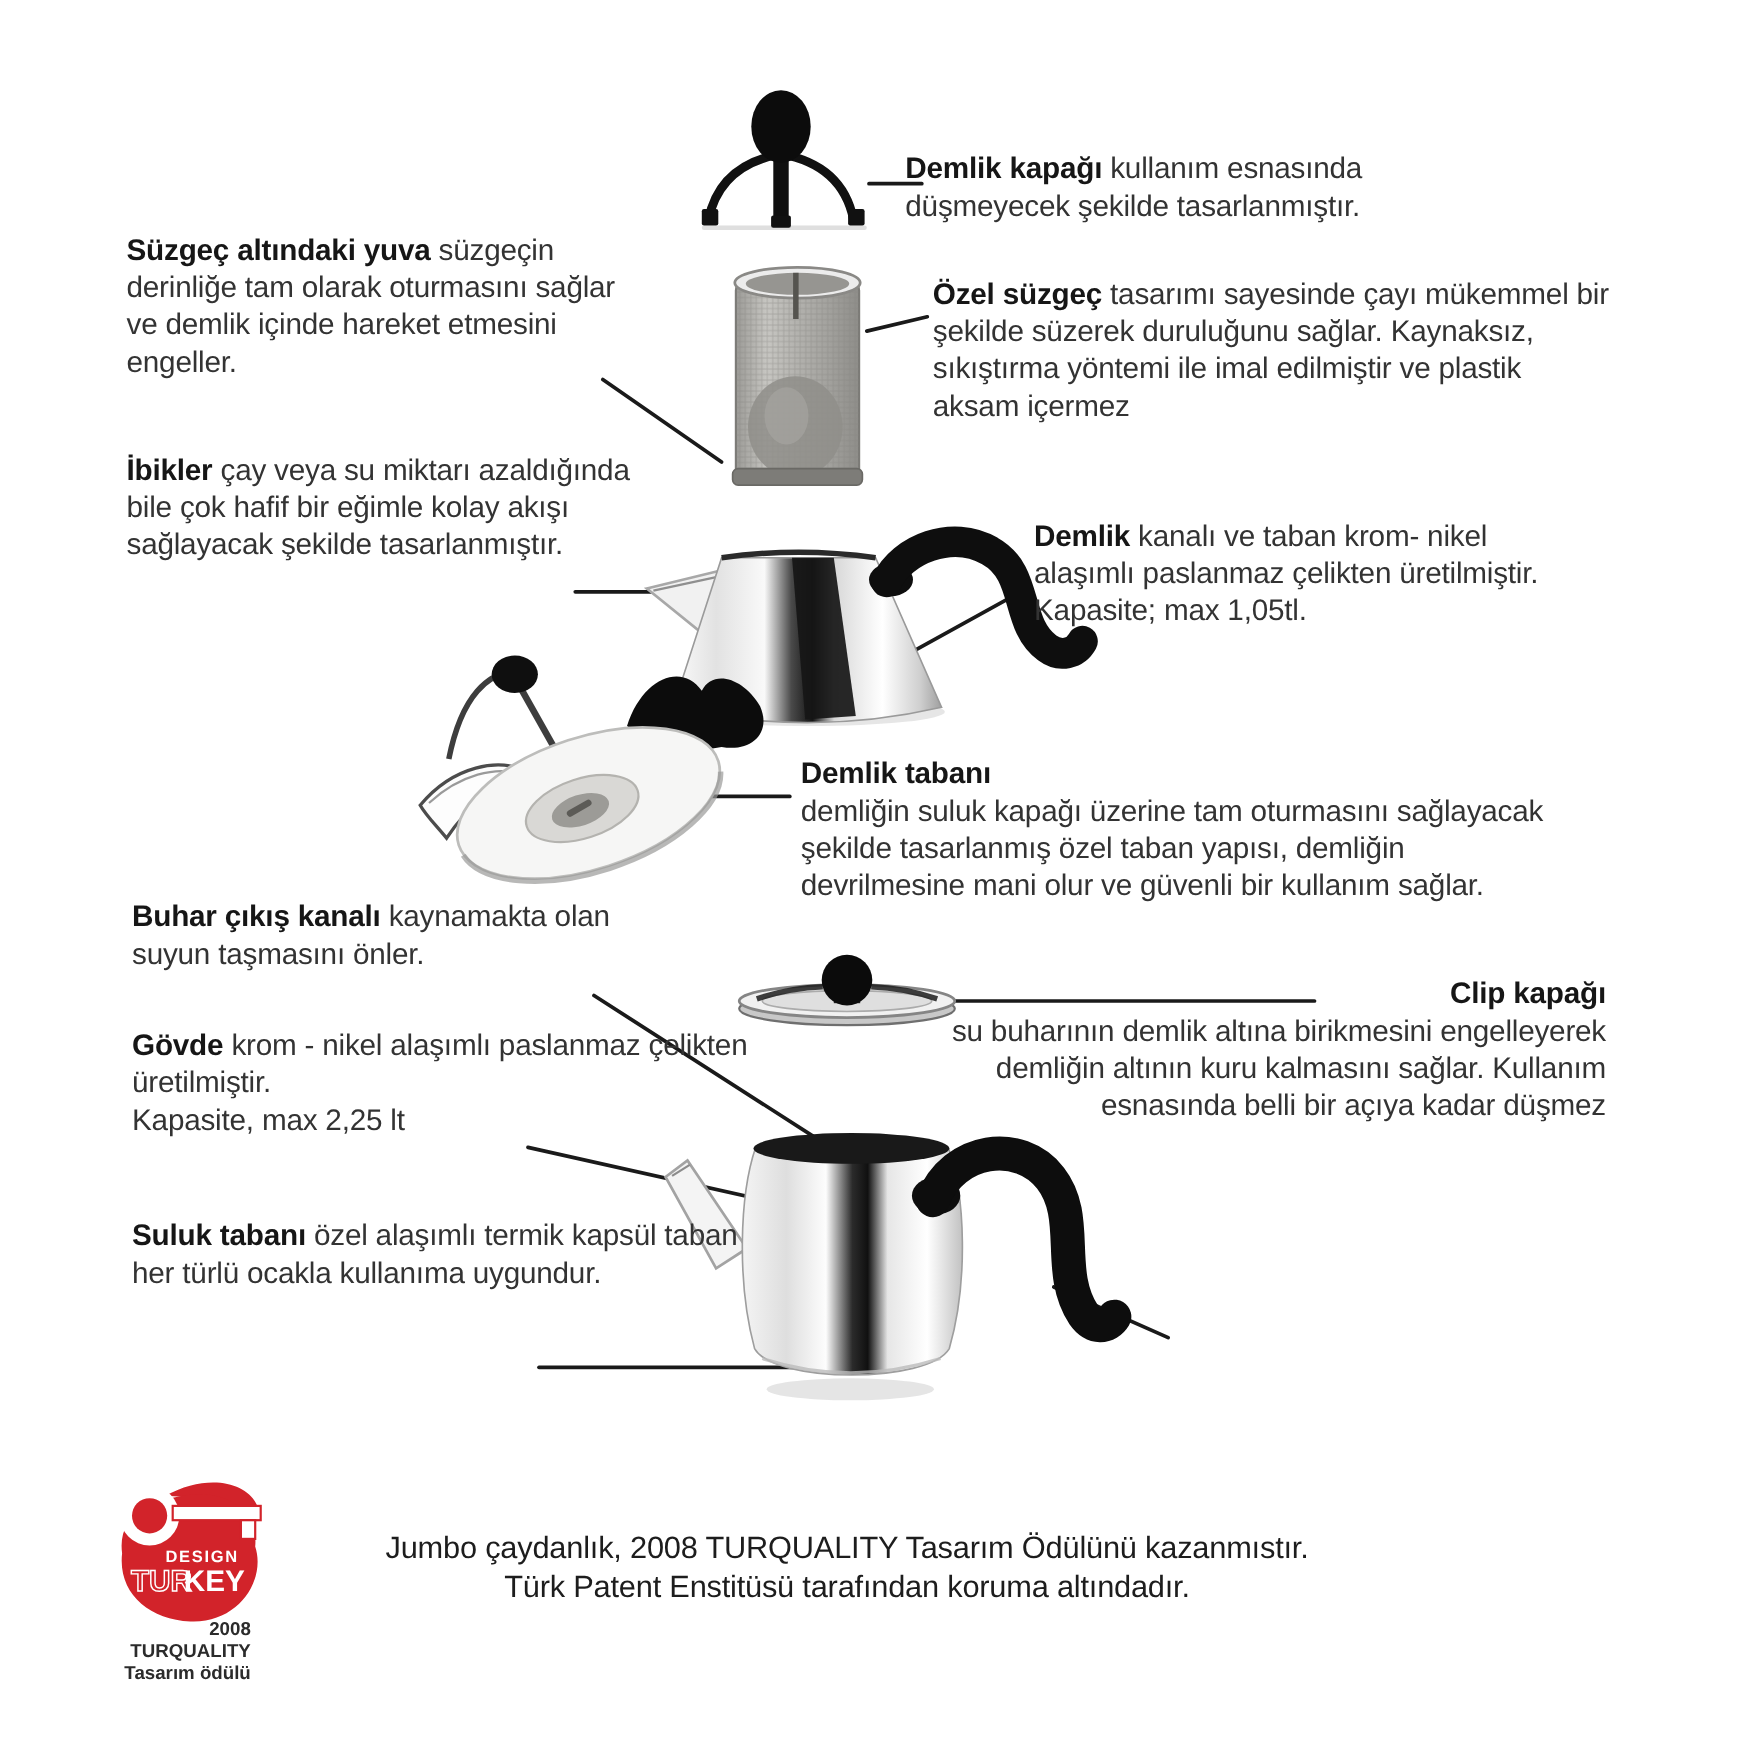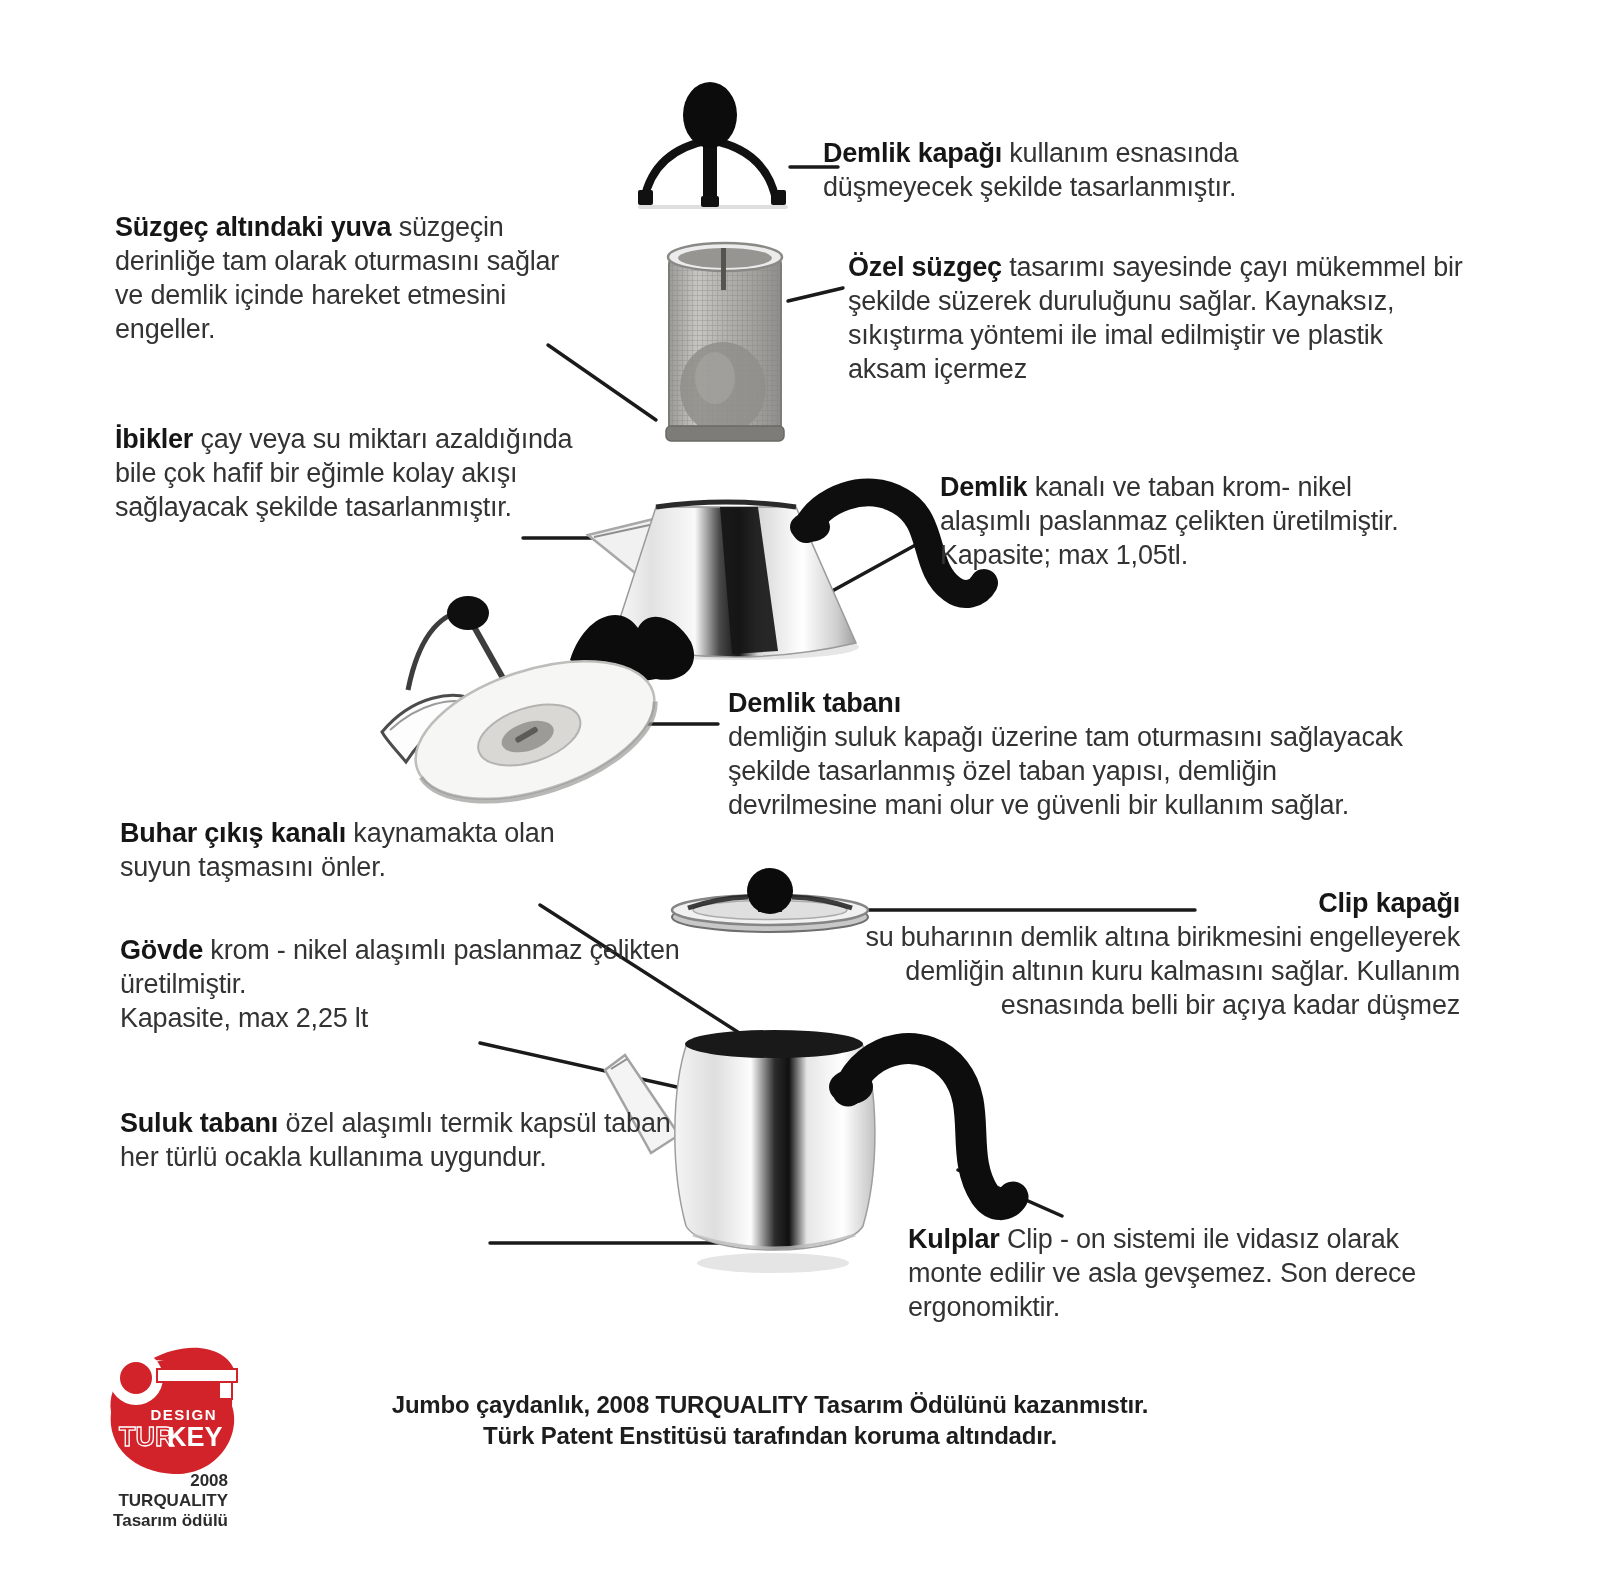--- a/index.html
+++ b/index.html
@@ -12,21 +12,21 @@
     position:absolute;font-size:27px;line-height:1.26;color:#333333;
     letter-spacing:-0.2px;font-weight:400;margin:0;
   }
   .ann b{color:#161616;font-weight:700;}
   .ann .blk{display:block;}
   .ra{text-align:right;}
   .leaders{position:absolute;left:0;top:0;pointer-events:none;}
   .illus{position:absolute;}
   .footer-center{
     position:absolute;left:280px;top:1389px;width:980px;text-align:center;
-    font-size:24px;font-weight:700;line-height:1.3;color:#1d1d1d;letter-spacing:-0.2px;
+    font-size:28px;font-weight:400;line-height:1.3;color:#1d1d1d;letter-spacing:-0.2px;
   }
   .award-caption{
     position:absolute;left:60px;top:1471px;width:168px;text-align:right;
     font-size:17px;font-weight:600;line-height:1.18;color:#2b2b2b;
   }
 </style>
 </head>
 <body>
 
 <div class="stage">
@@ -161,21 +161,21 @@
   <p class="ann" style="left:115px;top:210px;width:470px">
     <b>Süzgeç altındaki yuva</b>
     <span>süzgeçin derinliğe tam olarak oturmasını sağlar ve demlik içinde hareket etmesini engeller.</span>
   </p>
 
   <p class="ann" style="left:848px;top:250px;width:620px">
     <b>Özel süzgeç</b>
     <span>tasarımı sayesinde çayı mükemmel bir şekilde süzerek duruluğunu sağlar. Kaynaksız, sıkıştırma yöntemi ile imal edilmiştir ve plastik aksam içermez</span>
   </p>
 
-  <p class="ann" style="left:115px;top:422px;width:480px">
+  <p class="ann" style="left:115px;top:410px;width:480px">
     <b>İbikler</b>
     <span>çay veya su miktarı azaldığında bile çok hafif bir eğimle kolay akışı sağlayacak şekilde tasarlanmıştır.</span>
   </p>
 
   <p class="ann" style="left:940px;top:470px;width:500px">
     <b>Demlik</b>
     <span>kanalı ve taban krom- nikel alaşımlı paslanmaz çelikten üretilmiştir. Kapasite; max 1,05tl.</span>
   </p>
 
   <p class="ann" style="left:728px;top:686px;width:700px">
@@ -197,24 +197,20 @@
     <b>Gövde</b>
     <span>krom - nikel alaşımlı paslanmaz çelikten üretilmiştir.</span>
     <span class="blk">Kapasite, max 2,25 lt</span>
   </p>
 
   <p class="ann" style="left:120px;top:1106px;width:560px">
     <b>Suluk tabanı</b>
     <span>özel alaşımlı termik kapsül taban her türlü ocakla kullanıma uygundur.</span>
   </p>
 
-  <p class="ann" style="left:908px;top:1222px;width:560px">
-    <b>Kulplar</b>
-    <span>Clip - on sistemi ile vidasız olarak monte edilir ve asla gevşemez. Son derece ergonomiktir.</span>
-  </p>
 
   <svg class="illus" style="left:95px;top:1338px" width="155" height="145">
     <path d="M 55,22 C 95,0 133,10 140,34 L 118,42 C 100,26 75,22 55,22 Z" fill="#d2232a"></path>
     <path d="M 70,22 C 112,14 140,36 137,68 C 147,98 122,138 78,136 C 40,134 12,110 16,74 C 12,44 34,28 70,22 Z" fill="#d2232a"></path>
     <circle cx="41" cy="40" r="27" fill="#ffffff"></circle>
     <circle cx="41" cy="40" r="16" fill="#d2232a"></circle>
     <rect x="62" y="31" width="80" height="13" fill="#ffffff" stroke="#d2232a" stroke-width="2"></rect>
     <rect x="124" y="44" width="13" height="17" fill="#ffffff" stroke="#d2232a" stroke-width="2"></rect>
     <text x="122" y="82" text-anchor="end" font-size="15" font-weight="700" letter-spacing="1.5" fill="#ffffff">DESIGN</text>
     <text x="24" y="108" font-size="27" font-weight="700" fill="none" stroke="#ffffff" stroke-width="1.3">TUR</text>

